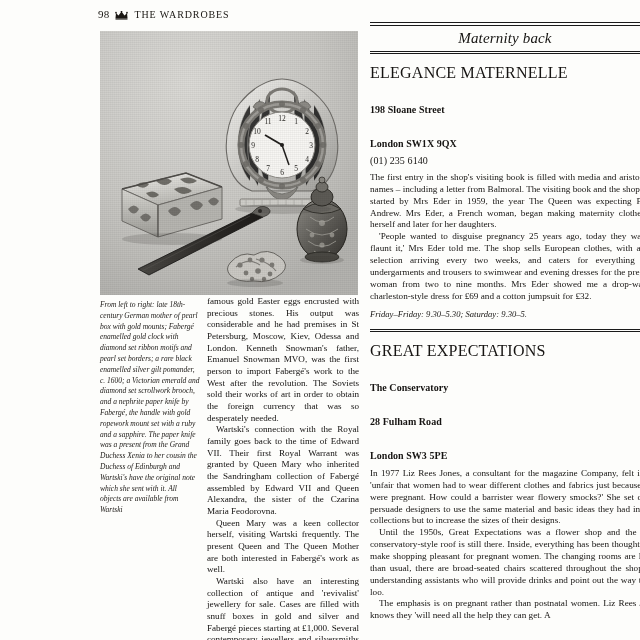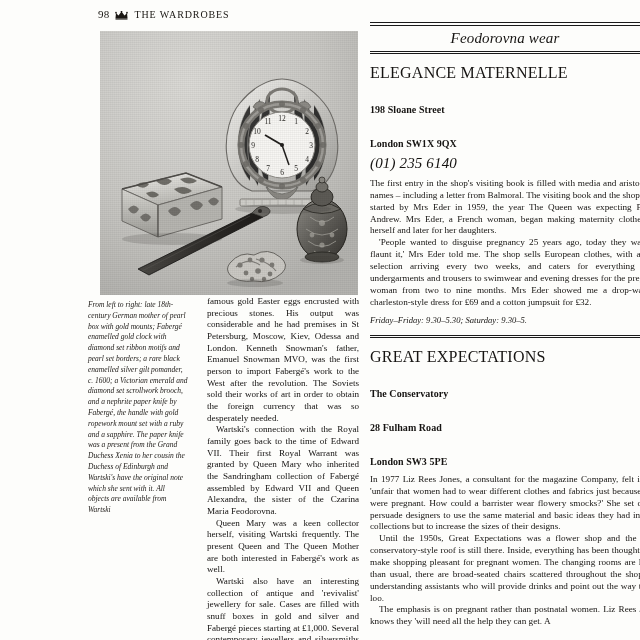--- a/index.html
+++ b/index.html
@@ -39,21 +39,21 @@
   .photo .grain{
     position:absolute;inset:0;
     background-image:
       repeating-linear-gradient(0deg,rgba(0,0,0,.035) 0 1px,rgba(255,255,255,.03) 1px 2px),
       repeating-linear-gradient(90deg,rgba(0,0,0,.025) 0 1px,rgba(255,255,255,.02) 1px 2px);
     mix-blend-mode:multiply;
   }
 
   
   .caption{
-    position:absolute;left:88px;top:300px;width:100px;
+    position:absolute;left:100px;top:300px;width:100px;
     font-style:italic;font-size:7.5px;line-height:1.44;
     text-align:left;color:#1b1815;
   }
 
   
   .body-col{
     font-size:9.1px;line-height:1.285;
     text-align:justify;
     hyphens:none;
     color:#131110;
@@ -72,21 +72,21 @@
   .entry{margin-top:9px;}
   .entry-name{
     font-size:16px;letter-spacing:.015em;
     line-height:1.19;
   }
   .entry-addr{
     font-size:10px;font-weight:bold;line-height:1.19;
     letter-spacing:.005em;
     margin-top:22px;
   }
-  .entry-tel{font-size:15px;margin-top:5px;letter-spacing:.01em;font-style:italic;}
+  .entry-tel{font-size:10px;margin-top:5px;letter-spacing:.01em;}
   .entry-body{
     font-size:9.2px;line-height:1.29;text-align:justify;
     margin-top:6px;
     width:290px;            
   }
   .entry-body p{margin:0;}
   .entry-body p + p{text-indent:9px;}
   .entry-hours{
     font-style:italic;font-size:8.6px;margin-top:7px;line-height:1.3;
   }
@@ -303,21 +303,21 @@
     <p>Wartski's connection with the Royal family goes back to the time of Edward VII. Their first Royal Warrant was granted by Queen Mary who inherited the Sandringham collection of Fabergé assembled by Edward VII and Queen Alexandra, the sister of the Czarina Maria Feodorovna.</p>
     <p>Queen Mary was a keen collector herself, visiting Wartski frequently. The present Queen and The Queen Mother are both interested in Fabergé's work as well.</p>
     <p>Wartski also have an interesting collection of antique and 'revivalist' jewellery for sale. Cases are filled with snuff boxes in gold and silver and Fabergé pieces starting at £1,000. Several contemporary jewellers and silversmiths regularly use Wartski as a gallery to display their latest pieces. With friendly and knowledgeable staff, it's a fascinating place to go.</p>
 
   </div>
 
   <div class="col-right">
 
     <div class="rule-thick"></div>
     <div class="rule-thin"></div>
-    <div class="sec-head">Feodorovna wear</div>
+    <div class="sec-head">Maternity back</div>
     <div class="rule-thick"></div>
     <div class="rule-thin"></div>
 
     <div class="entry">
       <div class="entry-name">ELEGANCE MATERNELLE</div>
       <div class="entry-addr">198 Sloane Street</div>
       <div class="entry-addr">London SW1X 9QX</div>
       <div class="entry-tel">(01) 235 6140</div>
       <div class="clip">
         <div class="entry-body">

